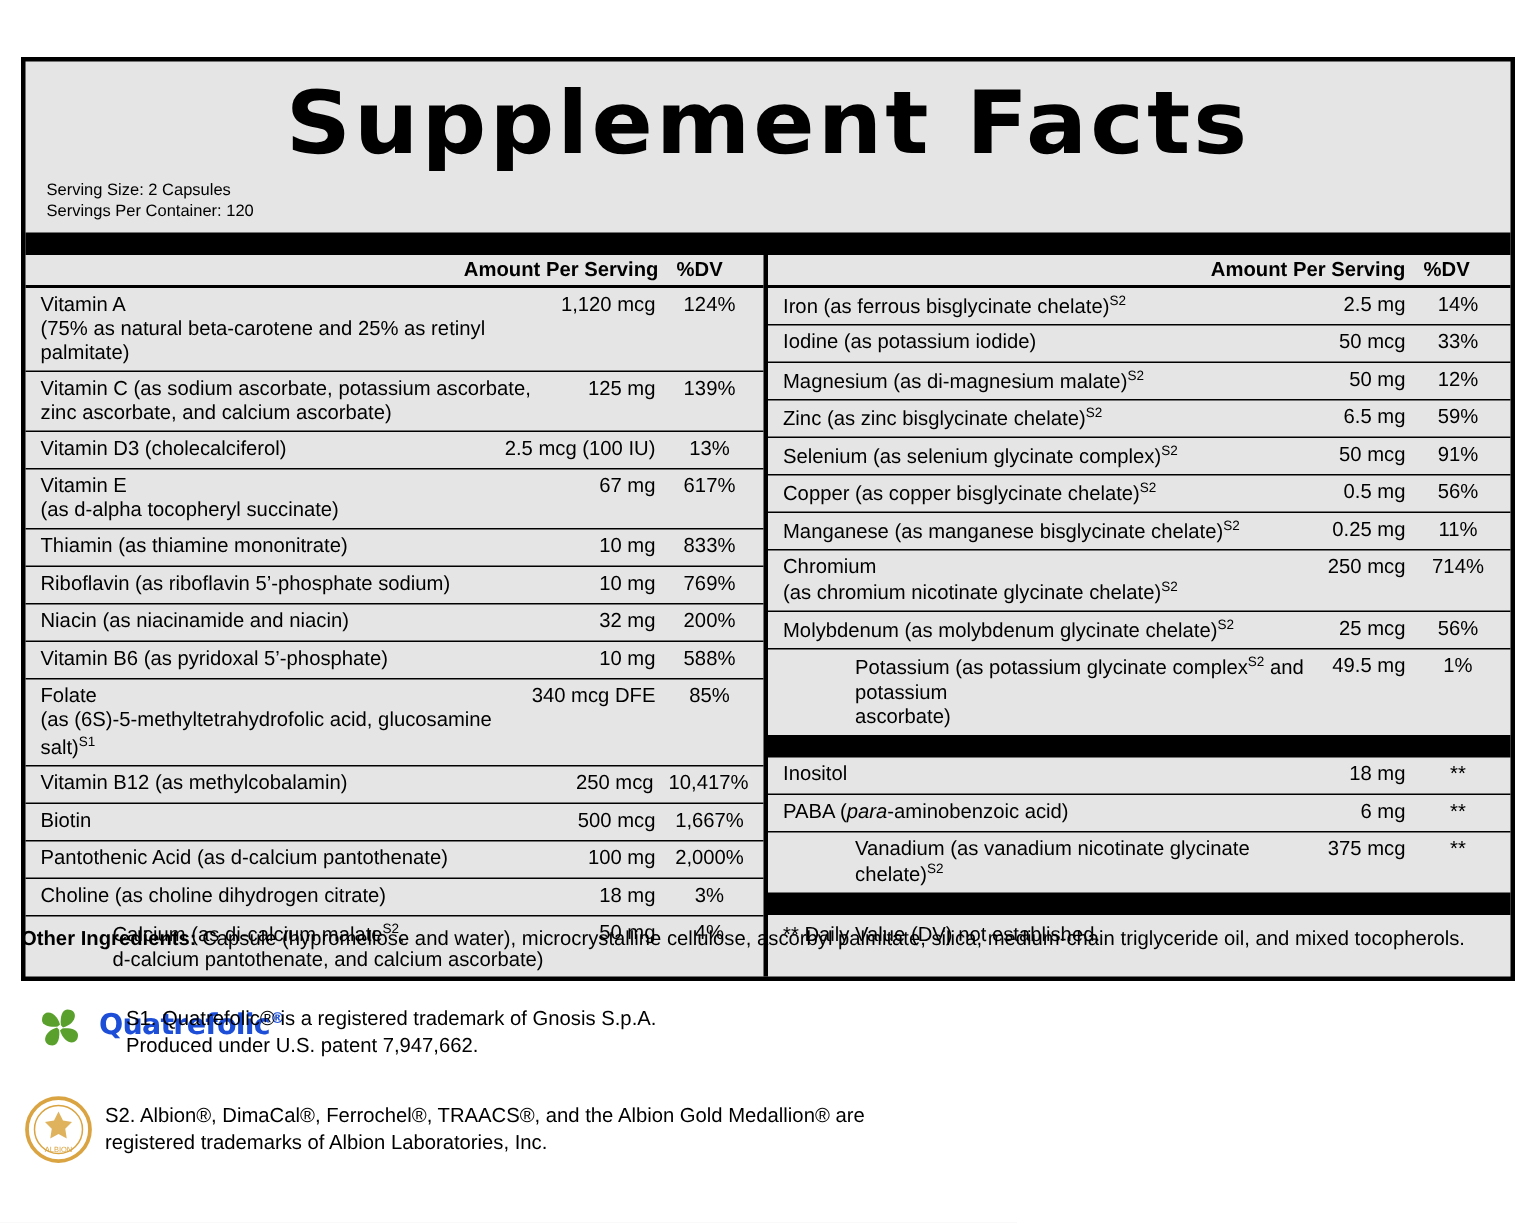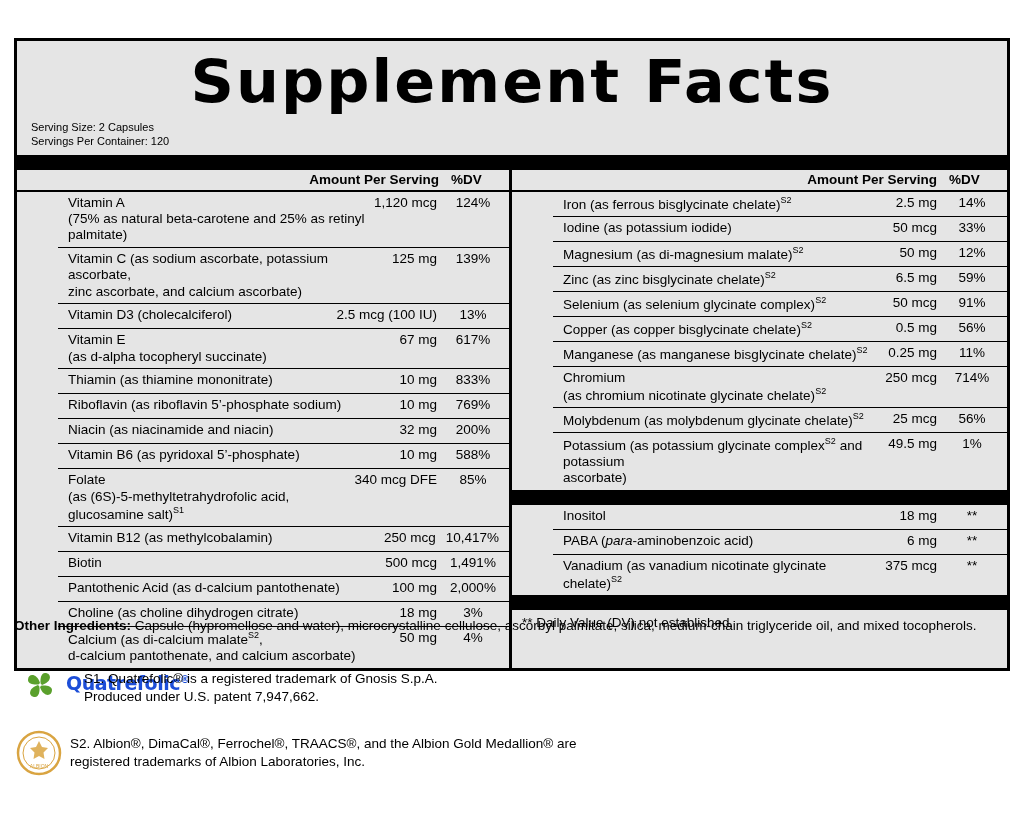--- a/index.html
+++ b/index.html
@@ -76,23 +76,22 @@
   .hdr .dv { width: 48px; text-align: left; }
 
   .row {
     display: flex;
     align-items: flex-start;
     border-bottom: 1px solid #000;
     font-size: 13.5px;
     line-height: 1.22;
     padding: 3px 0 3px 0;
     min-height: 18px;
-    margin-left: 41px;
-  }
-  .row.last { border-bottom: none; }
+  }
+  .row.last { border-bottom: none; padding-left: 48px; }
   .row .name {
     flex: 1 1 auto;
     padding-left: 10px;
     padding-right: 6px;
   }
   .row .amt {
     flex: 0 0 auto;
     text-align: left;
     white-space: nowrap;
     padding-right: 10px;
@@ -229,21 +228,21 @@
             <div class="dv">85%</div>
           </div>
           <div class="row">
             <div class="name">Vitamin B12 (as methylcobalamin)</div>
             <div class="amt">250 mcg</div>
             <div class="dv">10,417%</div>
           </div>
           <div class="row">
             <div class="name">Biotin</div>
             <div class="amt">500 mcg</div>
-            <div class="dv">1,491%</div>
+            <div class="dv">1,667%</div>
           </div>
           <div class="row">
             <div class="name">Pantothenic Acid (as d-calcium pantothenate)</div>
             <div class="amt">100 mg</div>
             <div class="dv">2,000%</div>
           </div>
           <div class="row">
             <div class="name">Choline (as choline dihydrogen citrate)</div>
             <div class="amt">18 mg</div>
             <div class="dv">3%</div>

